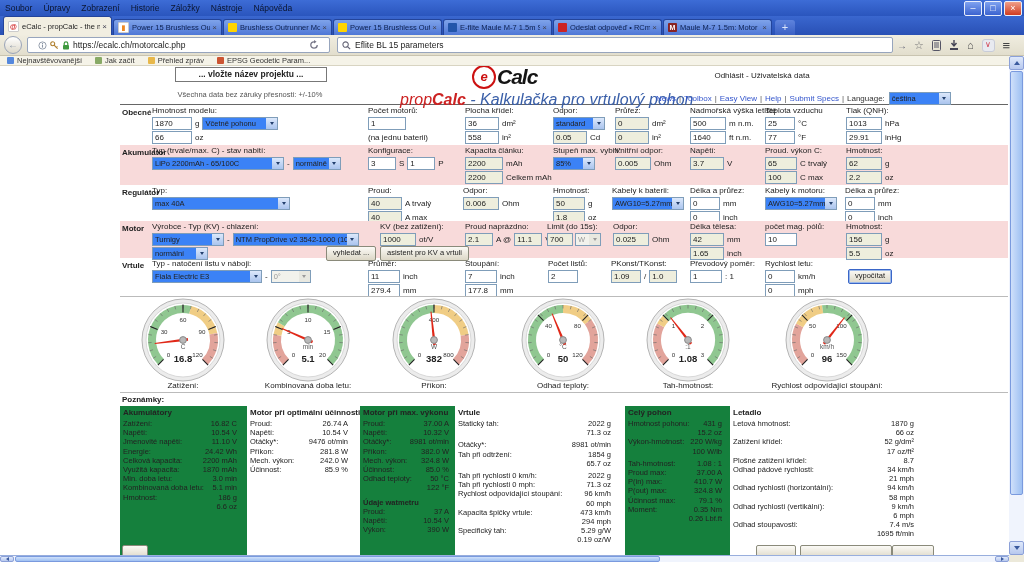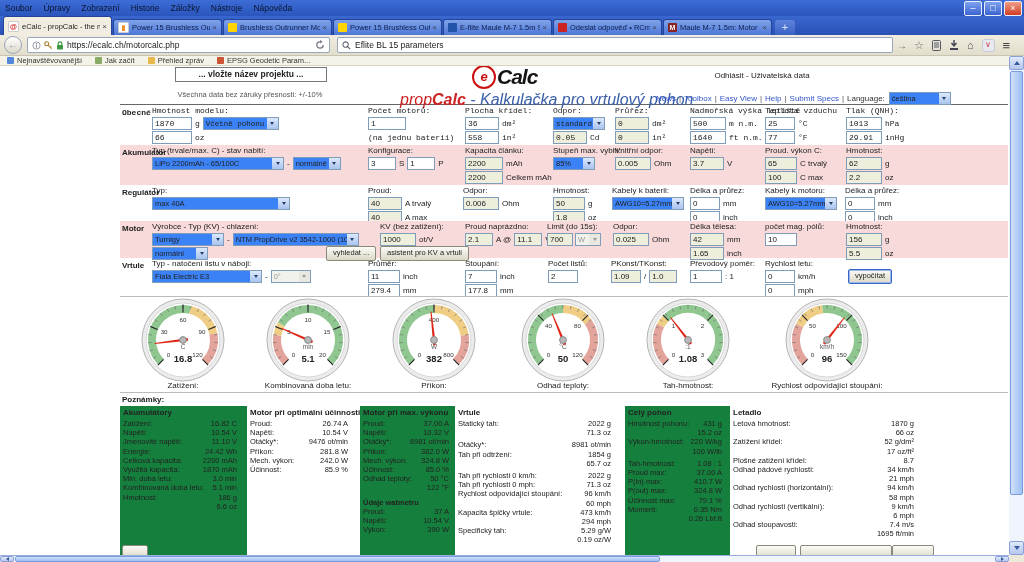--- a/index.html
+++ b/index.html
@@ -30,21 +30,21 @@
   .tab .x{margin-left:2px;color:#445;font-size:8px;flex:none;}
   .newtab{width:20px;height:15px;margin-left:2px;color:#dce6fa;font-size:11px;text-align:center;
     line-height:14px;background:linear-gradient(#5e83dd,#3a60c4);border-radius:3px 3px 0 0;}
   .navbar{position:absolute;left:0;top:35px;width:1024px;height:21px;
     background:linear-gradient(#f0ede0,#e2decd);border-bottom:1px solid #c9c4b0;
     display:flex;align-items:center;padding:0 4px;box-sizing:border-box;}
   .backbtn{width:16px;height:16px;border-radius:50%;border:1px solid #9aa4b8;flex:none;
     background:linear-gradient(#ffffff,#dcd8ca);color:#8a94a4;font-size:10px;line-height:15px;
     text-align:center;margin-right:5px;}
   .urlbox{width:303px;height:16px;background:#fff;border:1px solid #97a5bd;border-radius:2px;
-    display:flex;align-items:center;font-size:8.5px;color:#222;padding:0 4px;
+    display:flex;align-items:center;font-size:8.5px;color:#222;padding:0 10px;
     box-sizing:border-box;flex:none;}
   .urlbox .uicon{margin-right:3px;flex:none;display:flex;}
   .urltext{flex:1;overflow:hidden;white-space:nowrap;}
   .searchbox{width:556px;height:16px;background:#fff;border:1px solid #97a5bd;border-radius:2px;
     display:flex;align-items:center;font-size:8.5px;color:#222;padding:0 4px;margin-left:7px;
     box-sizing:border-box;flex:none;}
   .searchbox .uicon{margin-right:4px;display:flex;}
   .goarr{color:#667;font-size:10px;margin-left:4px;}
   .toolicons{display:flex;align-items:center;margin-left:7px;gap:8px;font-size:11px;color:#555;}
   .pocket{width:11px;height:11px;border-radius:3px;background:#e8eaf0;color:#d04050;
@@ -307,21 +307,21 @@
             <a>Submit Specs</a>
             <span class="sep">|</span>
             <span>Language:</span>
             <span class="sel" style="width: 62px; margin-left: 4px; display: inline-flex;">
               <span class="st">čeština</span>
               <span class="sa"></span>
             </span>
           </div>
       </div>
       <div id="form">
-          <div class="frow" style="height: 40px; font-family: Liberation Mono, monospace;">
+          <div class="frow" style="height: 40px;">
             <span class="fsec">Obecné</span>
             <div class="fgroup" style="left: 32px;">
               <div class="flabel">Hmotnost modelu:</div>
               <div class="fline">
                 <div class="inp" style="width: 40px;">1870</div>
                 <span class="unit">g</span>
                 <div class="sel" style="width: 76px;">
                   <span class="st">Včetně pohonu</span>
                   <span class="sa"></span>
                 </div>

